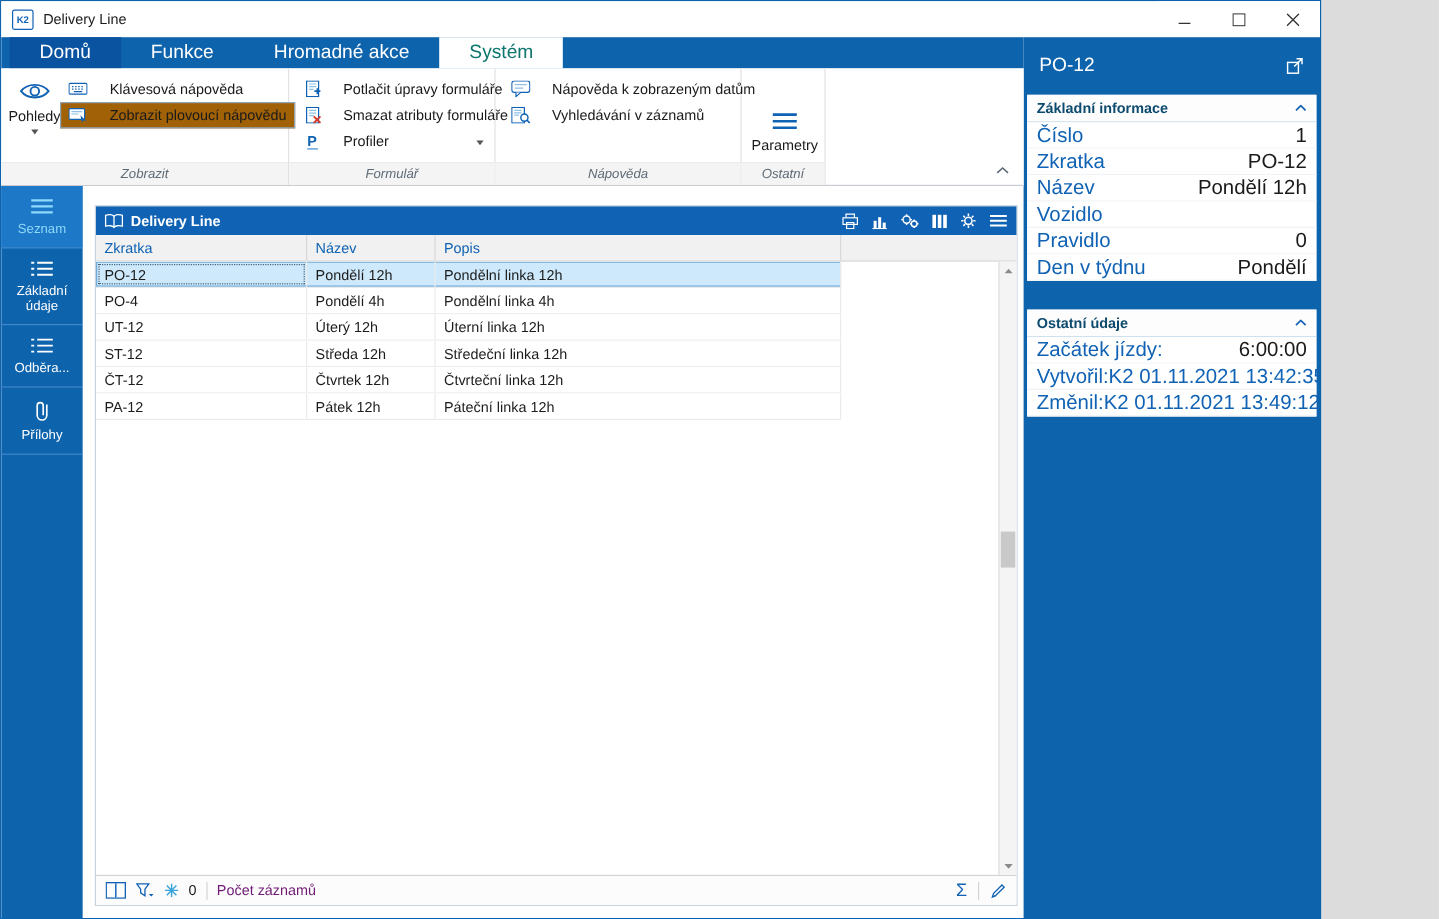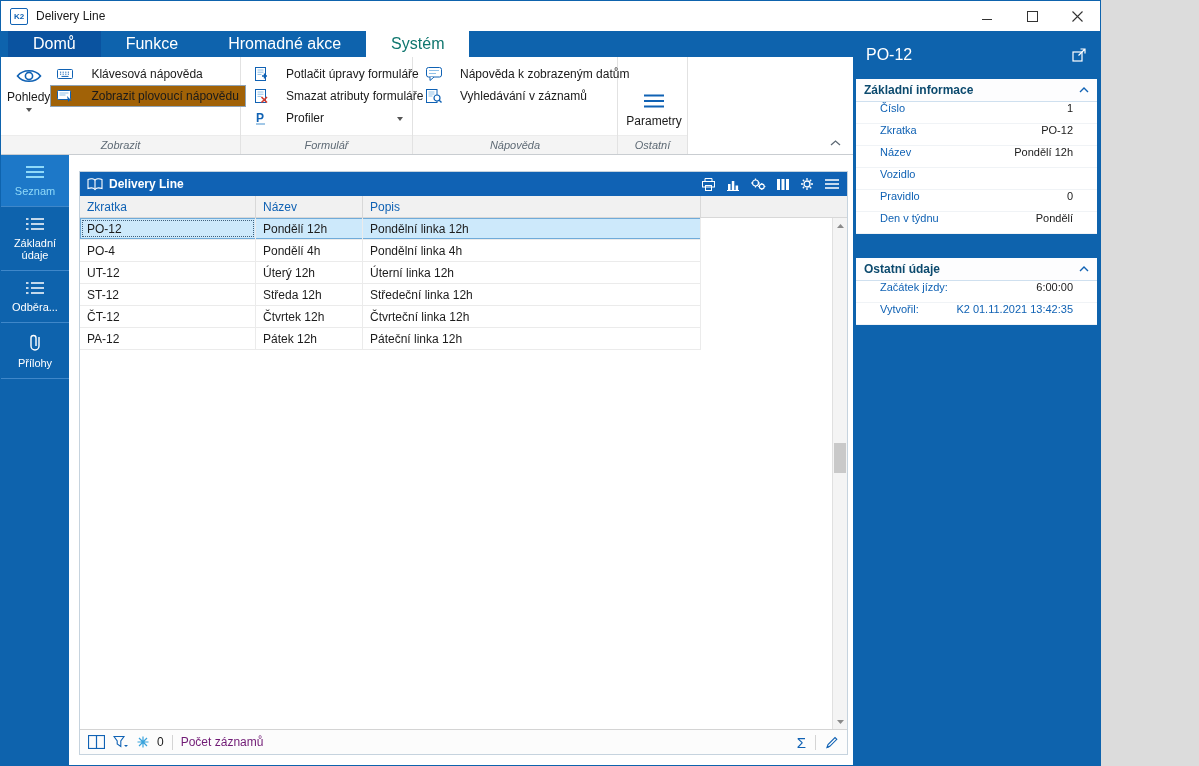--- a/index.html
+++ b/index.html
@@ -74,21 +74,21 @@
 
   
   .rightpanel { width:247px; background:#0e63ad; display:flex; flex-direction:column; flex:0 0 auto; }
   .rp-header { height:48px; display:flex; align-items:center; padding:0 13px; flex:0 0 auto; }
   .rp-title { color:#fff; font-size:16px; }
   .rp-expand { margin-left:auto; display:flex; }
   .rp-section { background:#fff; margin:0 3px; }
   .rp-section.second { margin-top:24px; }
   .rp-sec-header { height:23px; display:flex; align-items:center; padding:0 8px; border-bottom:1px solid #cfe0ef; background:#fdfdfe; }
   .rp-sec-title { color:#0c4a6e; font-weight:bold; font-size:12px; flex:1; }
-  .rp-row { height:22px; display:flex; justify-content:space-between; padding:0 24px; border-bottom:1px solid #f0f3f6; font-size:11px; background:#fff; }
+  .rp-row { height:22px; display:flex; align-items:center; justify-content:space-between; padding:0 8px; border-bottom:1px solid #f0f3f6; font-size:17px; background:#fff; }
   .rp-label { color:#1062b4; white-space:nowrap; }
   .rp-value { color:#1a1a1a; text-align:right; white-space:nowrap; }
   .rp-value.link { color:#1062b4; }
 </style>
 </head>
 <body>
 
 <div class="window">
 
   <div class="titlebar">
@@ -493,16 +493,20 @@
           </span>
         </div>
         <div class="rp-row">
           <span class="rp-label">Začátek jízdy:</span>
           <span class="rp-value">6:00:00</span>
         </div>
         <div class="rp-row">
           <span class="rp-label">Vytvořil:</span>
           <span class="rp-value link">K2 01.11.2021 13:42:35</span>
         </div>
+        <div class="rp-row">
+          <span class="rp-label">Změnil:</span>
+          <span class="rp-value link">K2 01.11.2021 13:49:12</span>
+        </div>
       </div>
     </div>
   </div>
 </div>
 
 </body></html>

